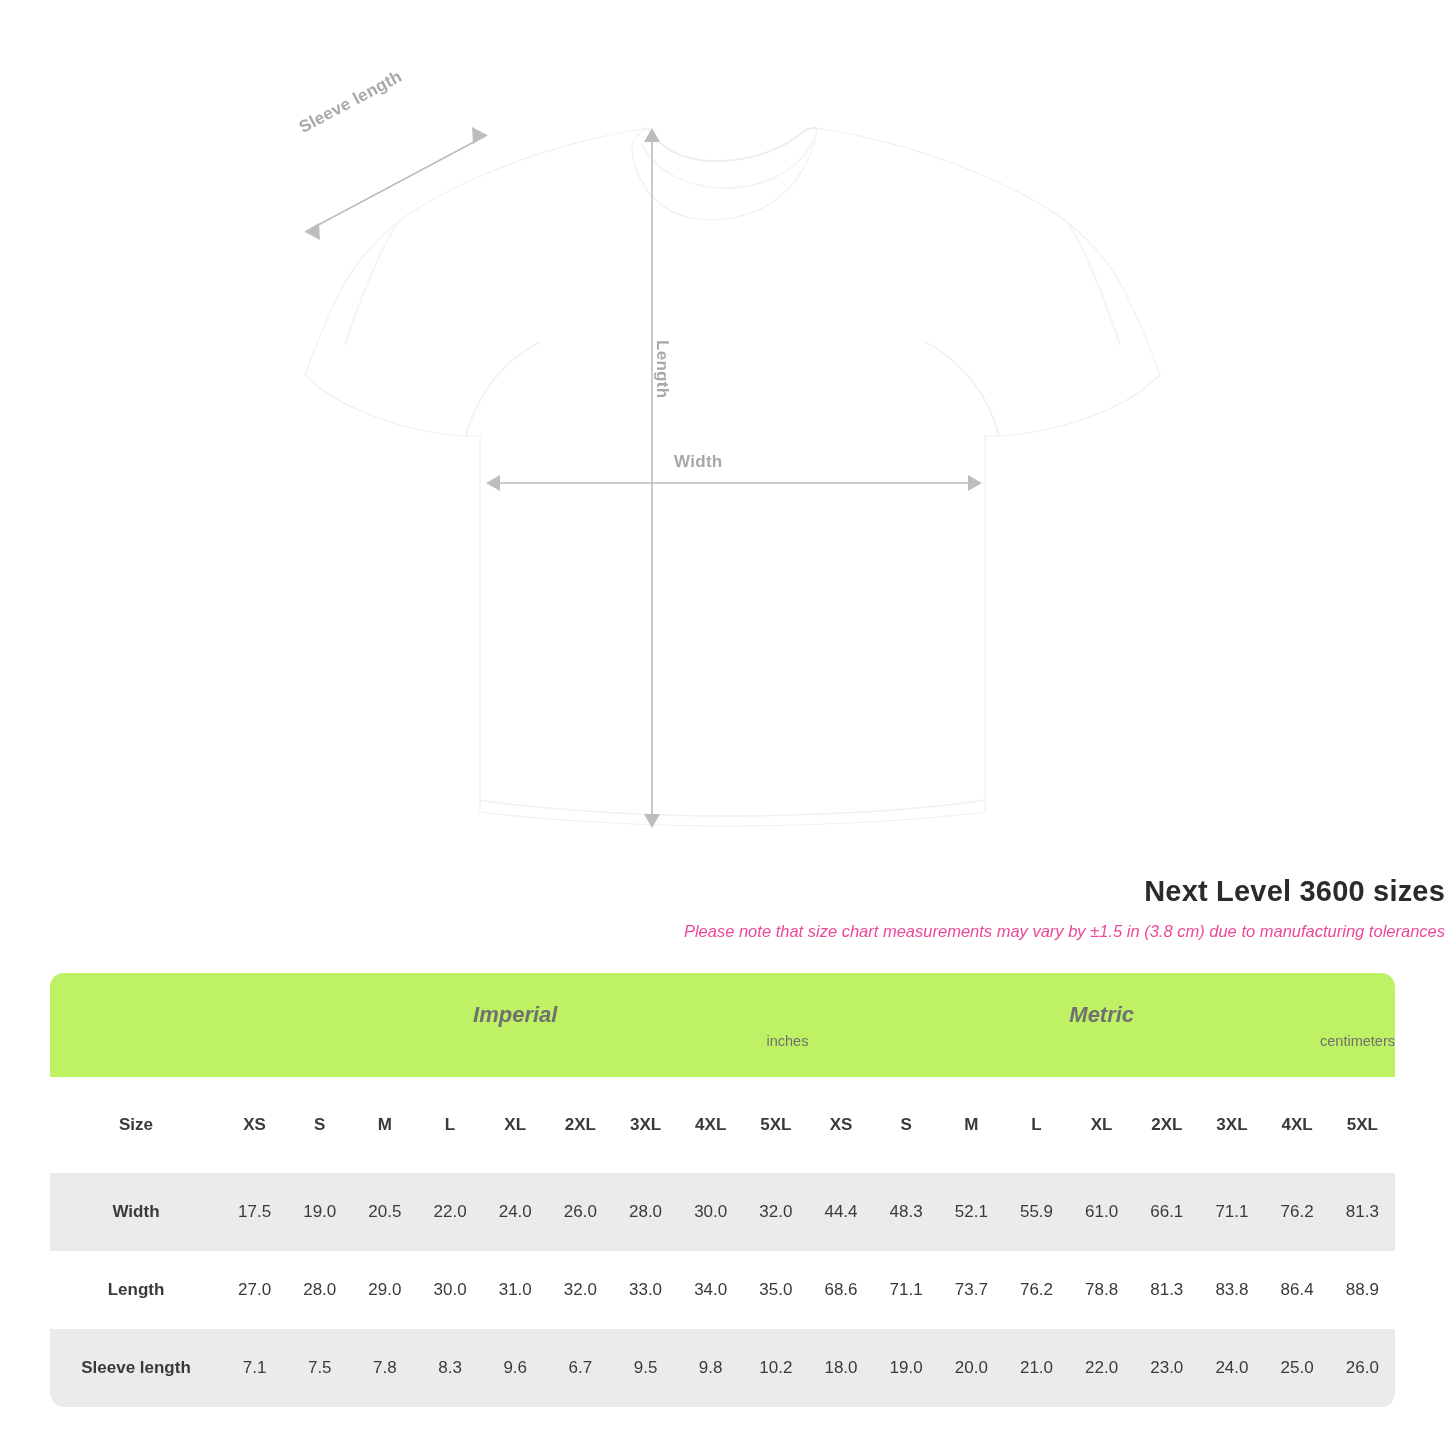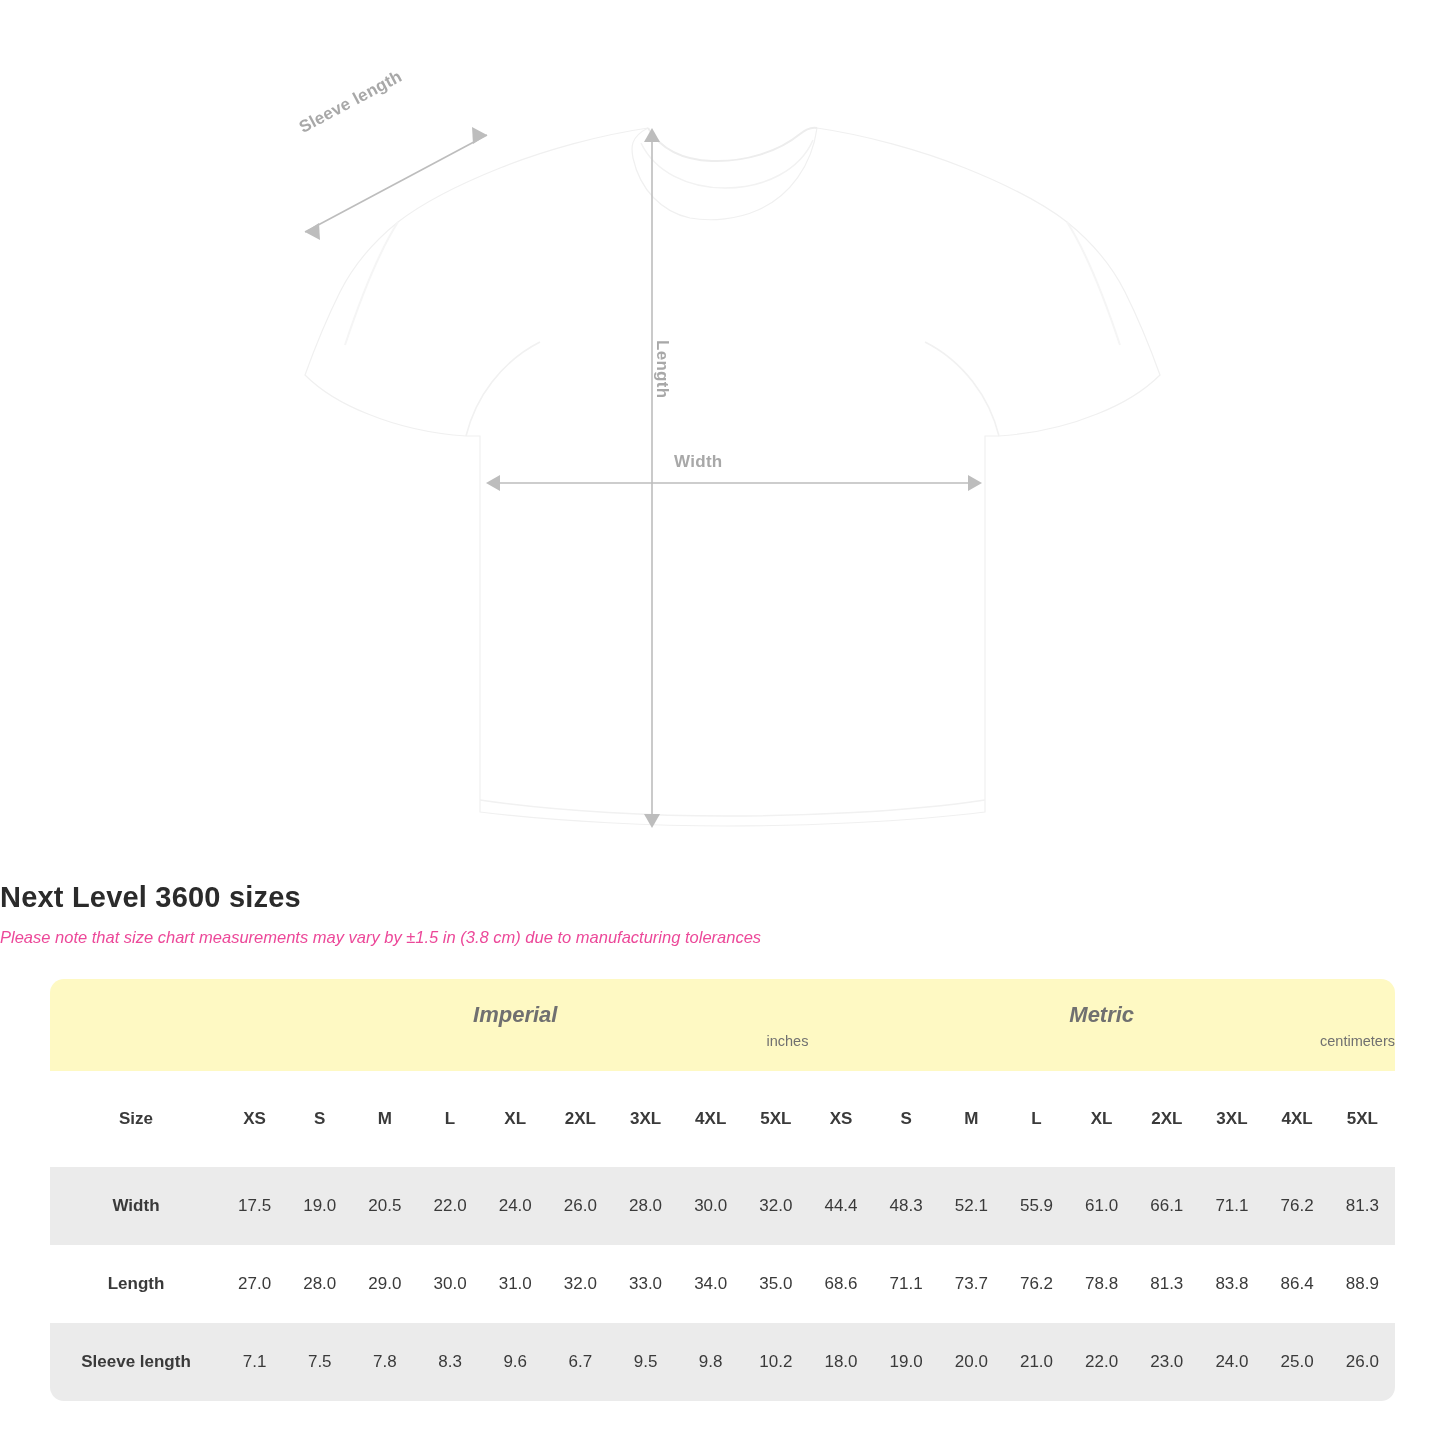--- a/index.html
+++ b/index.html
@@ -52,22 +52,22 @@
     writing-mode: vertical-rl;
     text-orientation: mixed;
   }
   .label-width {
     left: 674px;
     top: 452px;
   }
 
   
   .heading {
-    text-align: left;
-    margin-top: 26px;
+    text-align: right;
+    margin-top: 20px;
   }
   .heading h1 {
     margin: 0;
     font-size: 29px;
     font-weight: bold;
     color: #2b2b2b;
     letter-spacing: 0.2px;
   }
   .heading .note {
     margin-top: 14px;
@@ -89,22 +89,22 @@
   }
   table.size-table td, table.size-table th {
     text-align: center;
     vertical-align: middle;
     font-size: 17px;
     color: #3a3a3a;
     border: none;
     padding: 0;
   }
   .unit-header td {
-    height: 92px;
-    background: #fef9c3;
+    height: 104px;
+    background: #bef264;
   }
   .unit-title {
     font-size: 22px;
     font-style: italic;
     font-weight: bold;
     color: #707070;
     line-height: 1.25;
   }
   .unit-sub {
     font-size: 14.5px;

